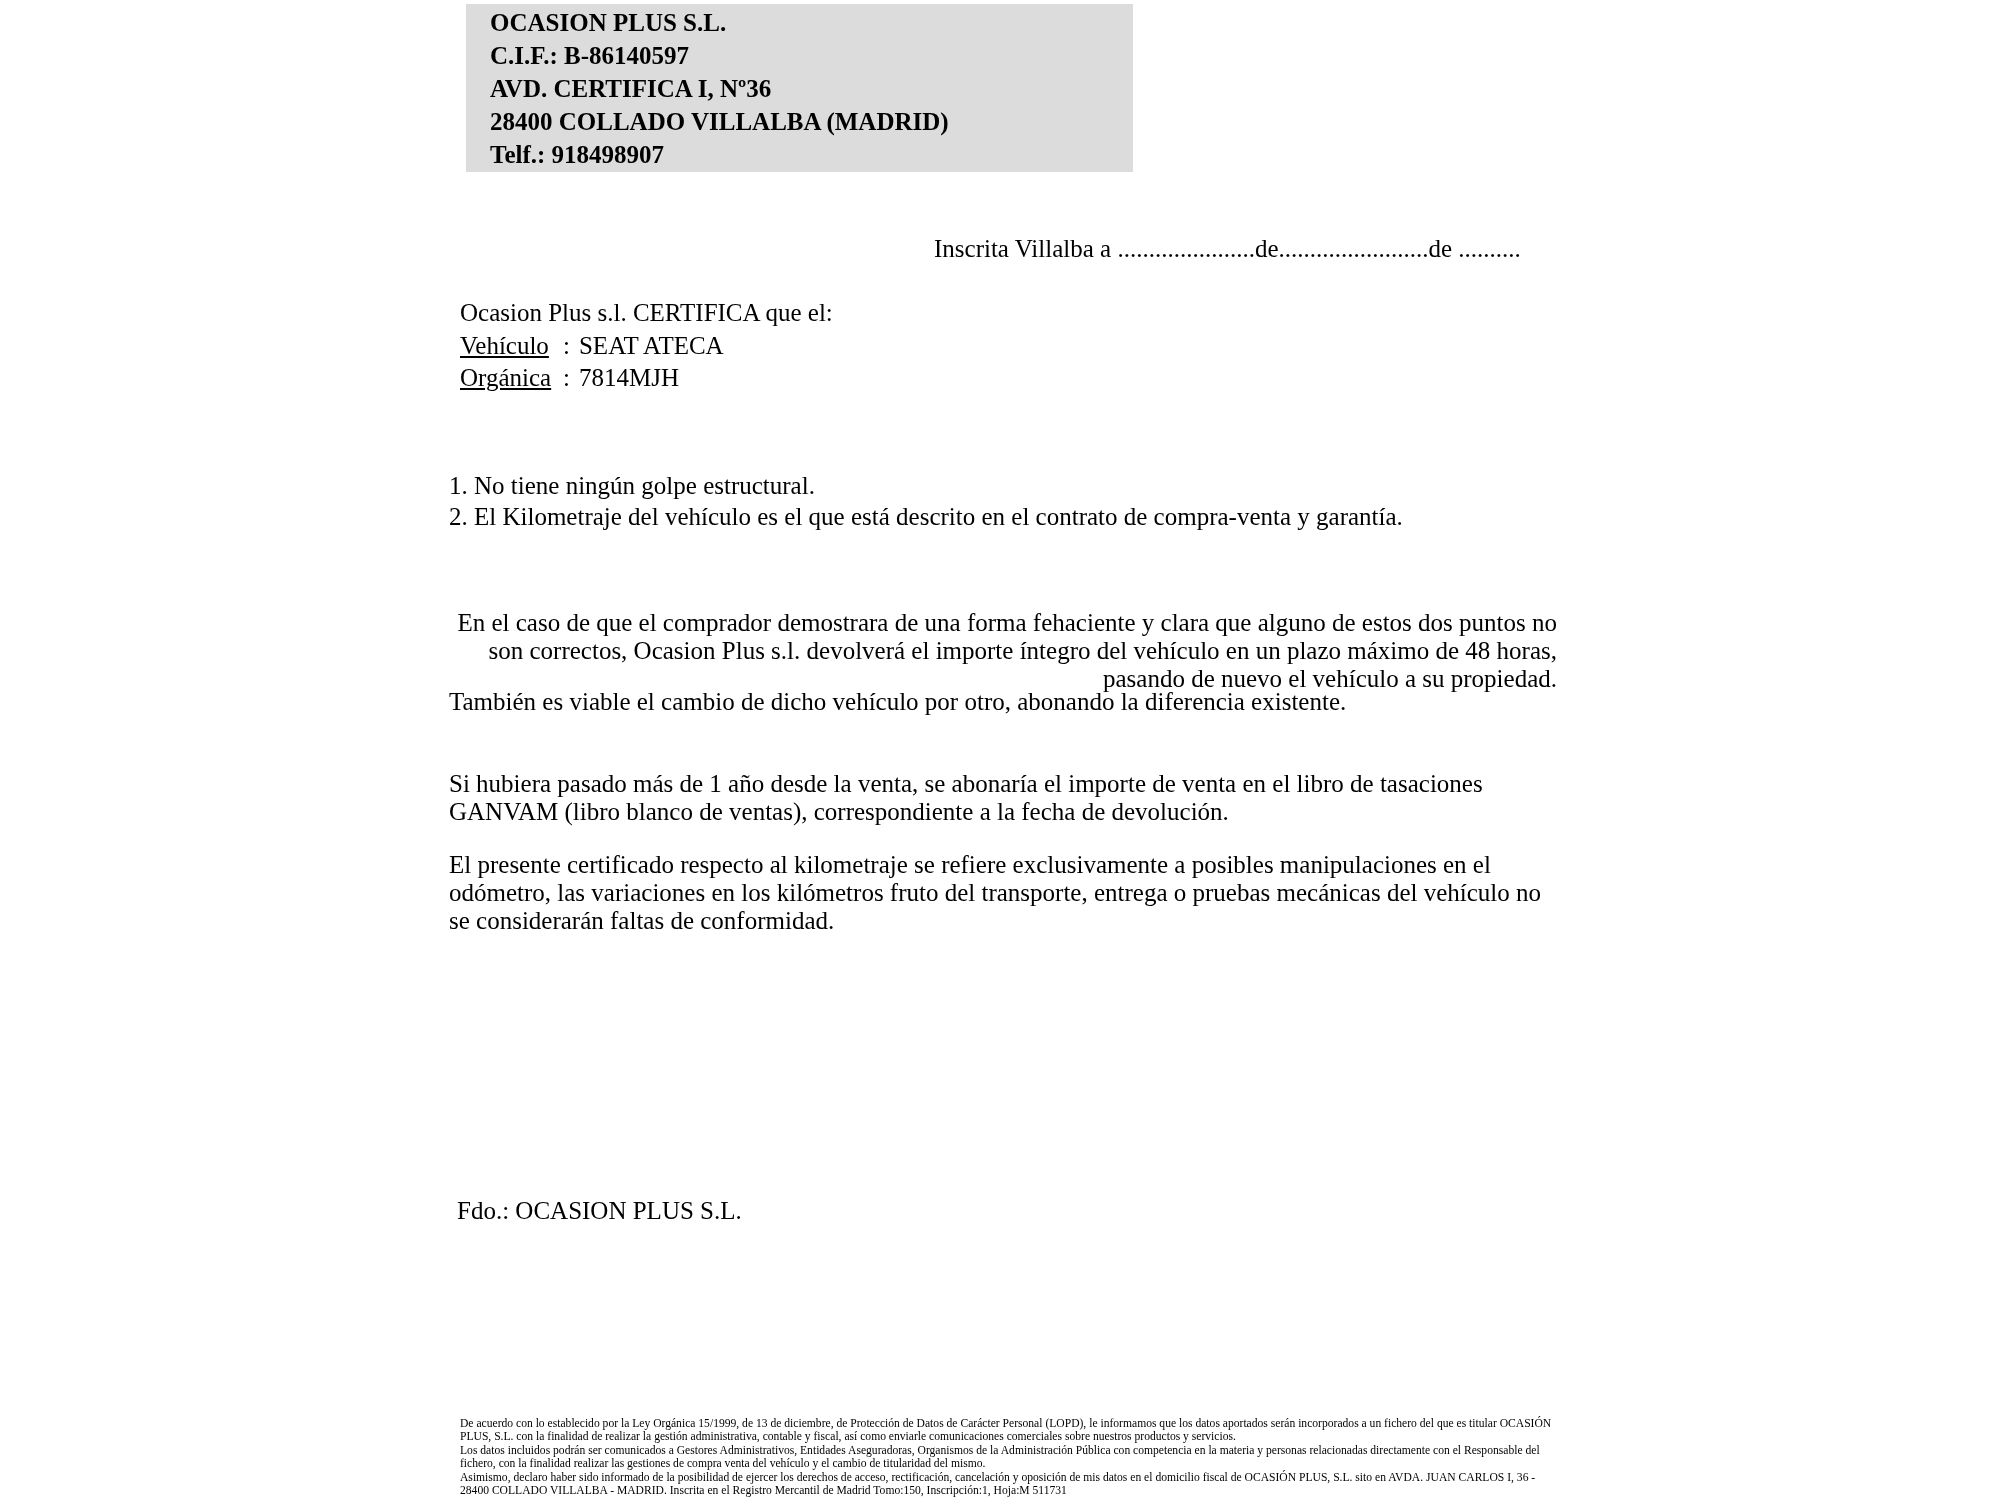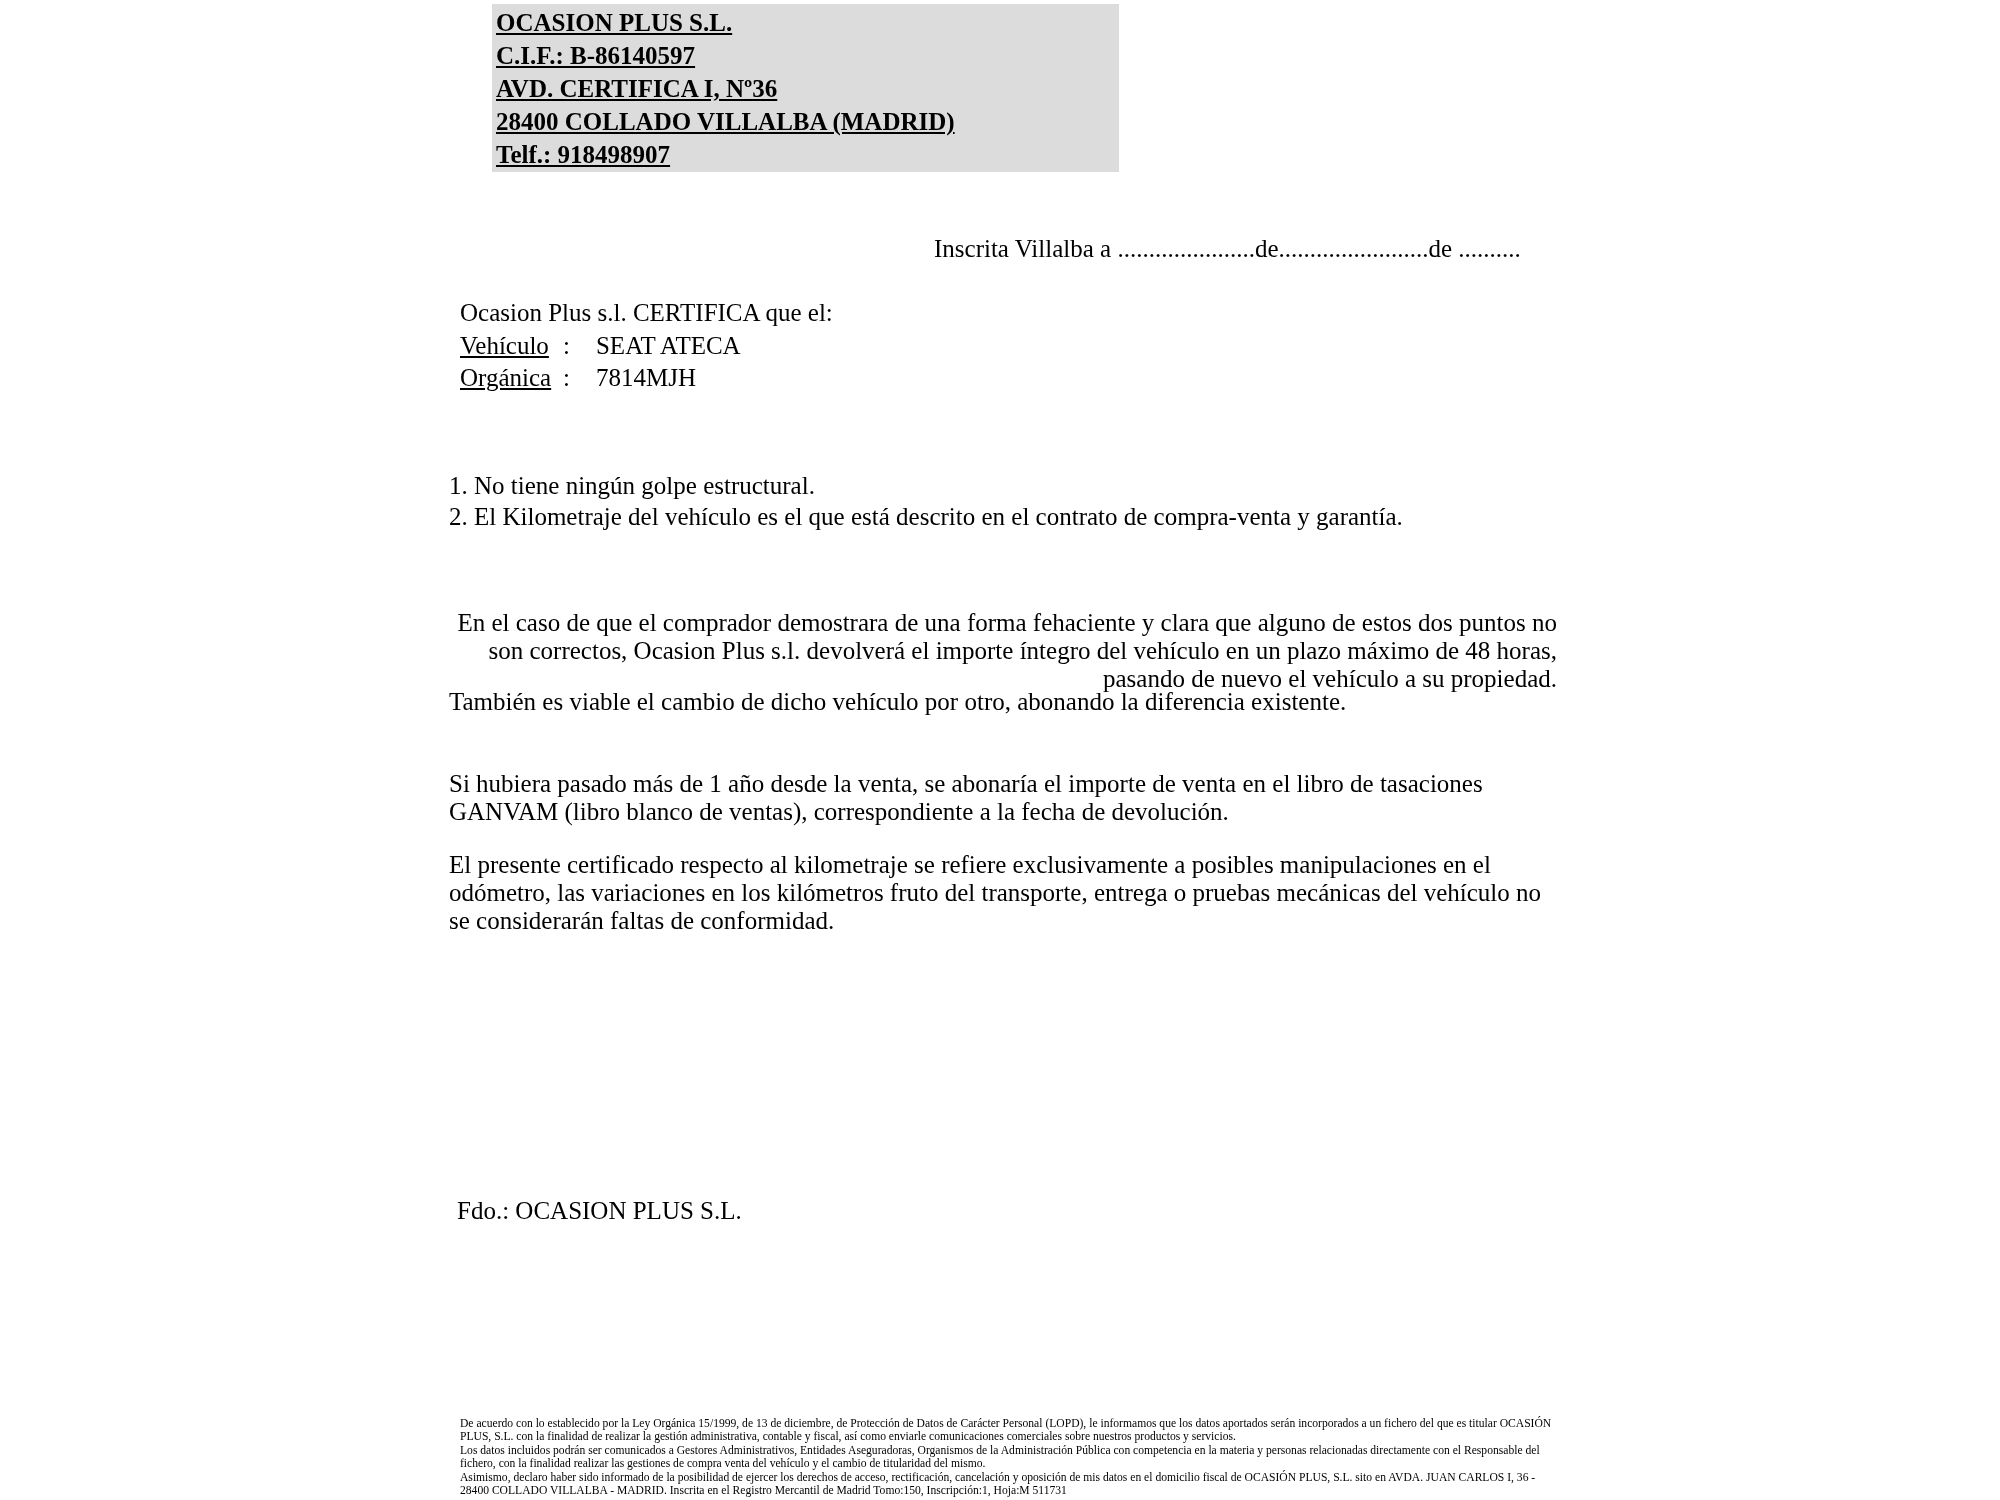--- a/index.html
+++ b/index.html
@@ -9,41 +9,40 @@
     color: #000000;
     font-family: "Liberation Serif", "DejaVu Serif", serif;
     position: relative;
   }
   .page {
     position: absolute; left: 0; top: 0;
     width: 2000px; height: 1500px;
     background: #ffffff; overflow: hidden;
   }
   .header-box {
-    position: absolute; left: 492px; top: 4px;
+    position: absolute; left: 466px; top: 4px;
     width: 619px; height: 164px;
-    padding: 2px 4px;
+    padding: 2px 24px;
     background: #dcdcdc;
     font-weight: bold;
     font-size: 25px;
     line-height: 33px;
     white-space: nowrap;
-    text-decoration: underline;
   }
   .date-line {
     position: absolute; left: 934px; top: 235px;
     font-size: 25px; white-space: nowrap;
   }
   .certifica {
     position: absolute; left: 460px; top: 297px;
     font-size: 25px; line-height: 32.5px; white-space: nowrap;
   }
   .field-label { display: inline-block; width: 103px; }
   .field-label .u { text-decoration: underline; }
-  .field-value { margin-left: 26px; }
+  .field-value { margin-left: 9px; }
   .point {
     position: absolute; left: 449px;
     font-size: 25px; white-space: nowrap;
   }
   .point-1 { top: 472px; }
   .point-2 { top: 503px; text-align: center; }
   .para {
     position: absolute; left: 449px;
     width: 1108px;
     font-size: 25px; line-height: 28px;

